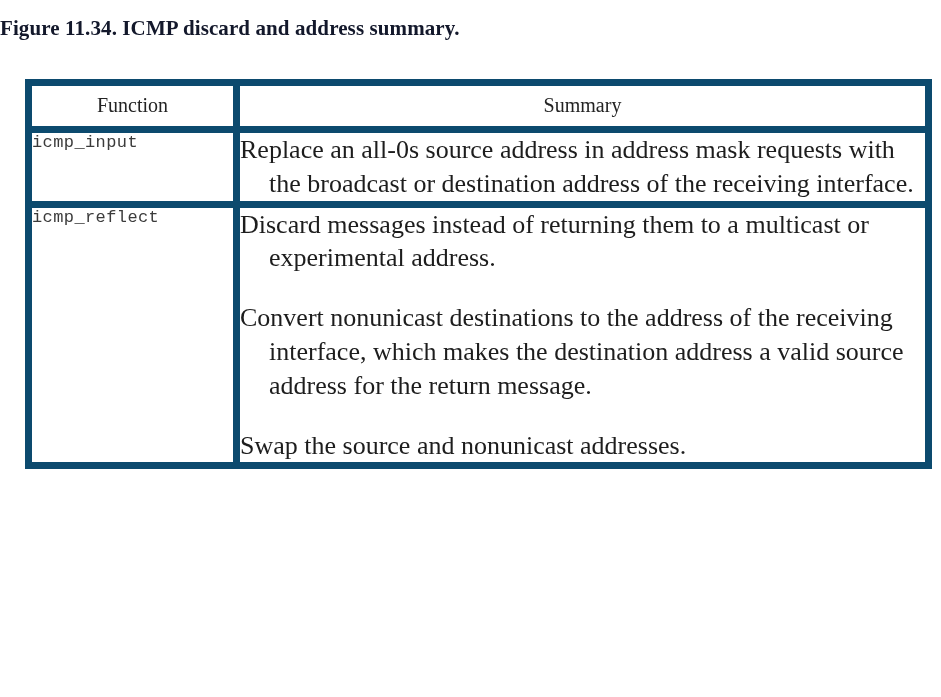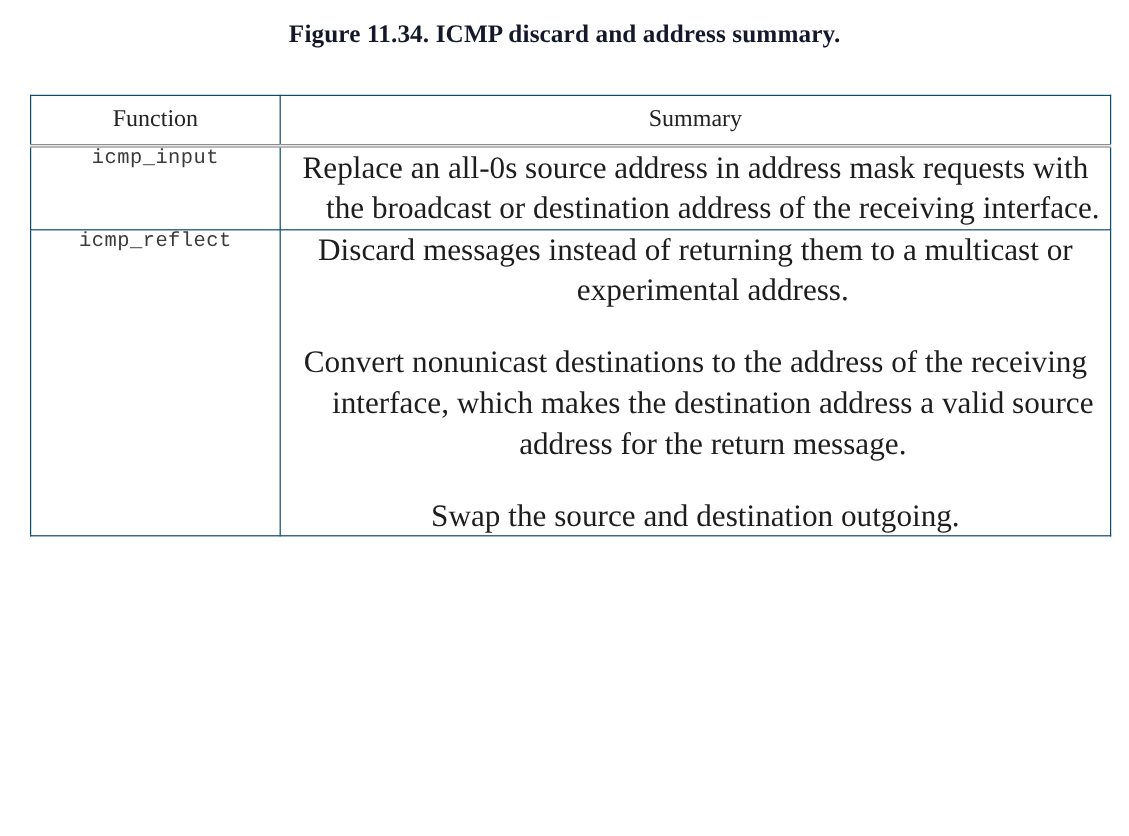--- a/index.html
+++ b/index.html
@@ -11,21 +11,21 @@
   body {
     width: 941px;
     height: 697px;
     overflow: hidden;
     font-family: "Liberation Serif", serif;
     color: #1a1a1a;
     position: relative;
   }
 
   #figure-caption {
-    text-align: center;
+    text-align: left;
     font-family: "Liberation Serif", serif;
     font-weight: bold;
     font-size: 21px;
     color: #13182b;
     letter-spacing: 0.1px;
     padding-top: 17px;
     line-height: 1.1;
   }
 
   #table-wrap {
@@ -41,21 +41,21 @@
     width: 900px;
     background: #fff;
   }
 
   table.figtable col.c-func { width: 208px; }
   table.figtable col.c-sum  { width: 692px; }
 
   table.figtable,
   table.figtable th,
   table.figtable td {
-    border: 1px solid #0c4a6e;
+    border: 7px solid #0c4a6e;
   }
 
   table.figtable th {
     font-weight: normal;
     font-family: "Liberation Serif", serif;
     font-size: 20px;
     text-align: center;
     padding: 8px 4px 9px 4px;
     vertical-align: middle;
     color: #232323;
@@ -64,21 +64,20 @@
   }
 
   
   thead tr.header-row th {
     border-bottom: 3px double #8d8d8d;
   }
 
   table.figtable td {
     vertical-align: top;
     padding: 0;
-    text-align: center;
   }
 
   td.func-cell {
     font-family: "Liberation Mono", monospace;
     font-size: 17px;
     color: #3b3b3b;
     padding: 9px 6px 12px 13px;
     letter-spacing: 0.4px;
     white-space: nowrap;
   }
@@ -123,18 +122,18 @@
         <td class="func-cell">icmp_input</td>
         <td class="summary-cell">
           <p>Replace an all-0s source address in address mask requests with the broadcast or destination address of the receiving interface.</p>
         </td>
       </tr>
       <tr>
         <td class="func-cell">icmp_reflect</td>
         <td class="summary-cell">
           <p>Discard messages instead of returning them to a multicast or experimental address.</p>
           <p>Convert nonunicast destinations to the address of the receiving interface, which makes the destination address a valid source address for the return message.</p>
-          <p>Swap the source and destination outgoing.</p>
+          <p>Swap the source and nonunicast addresses.</p>
         </td>
       </tr>
     </tbody>
   </table>
 </div>
 
 </body></html>

